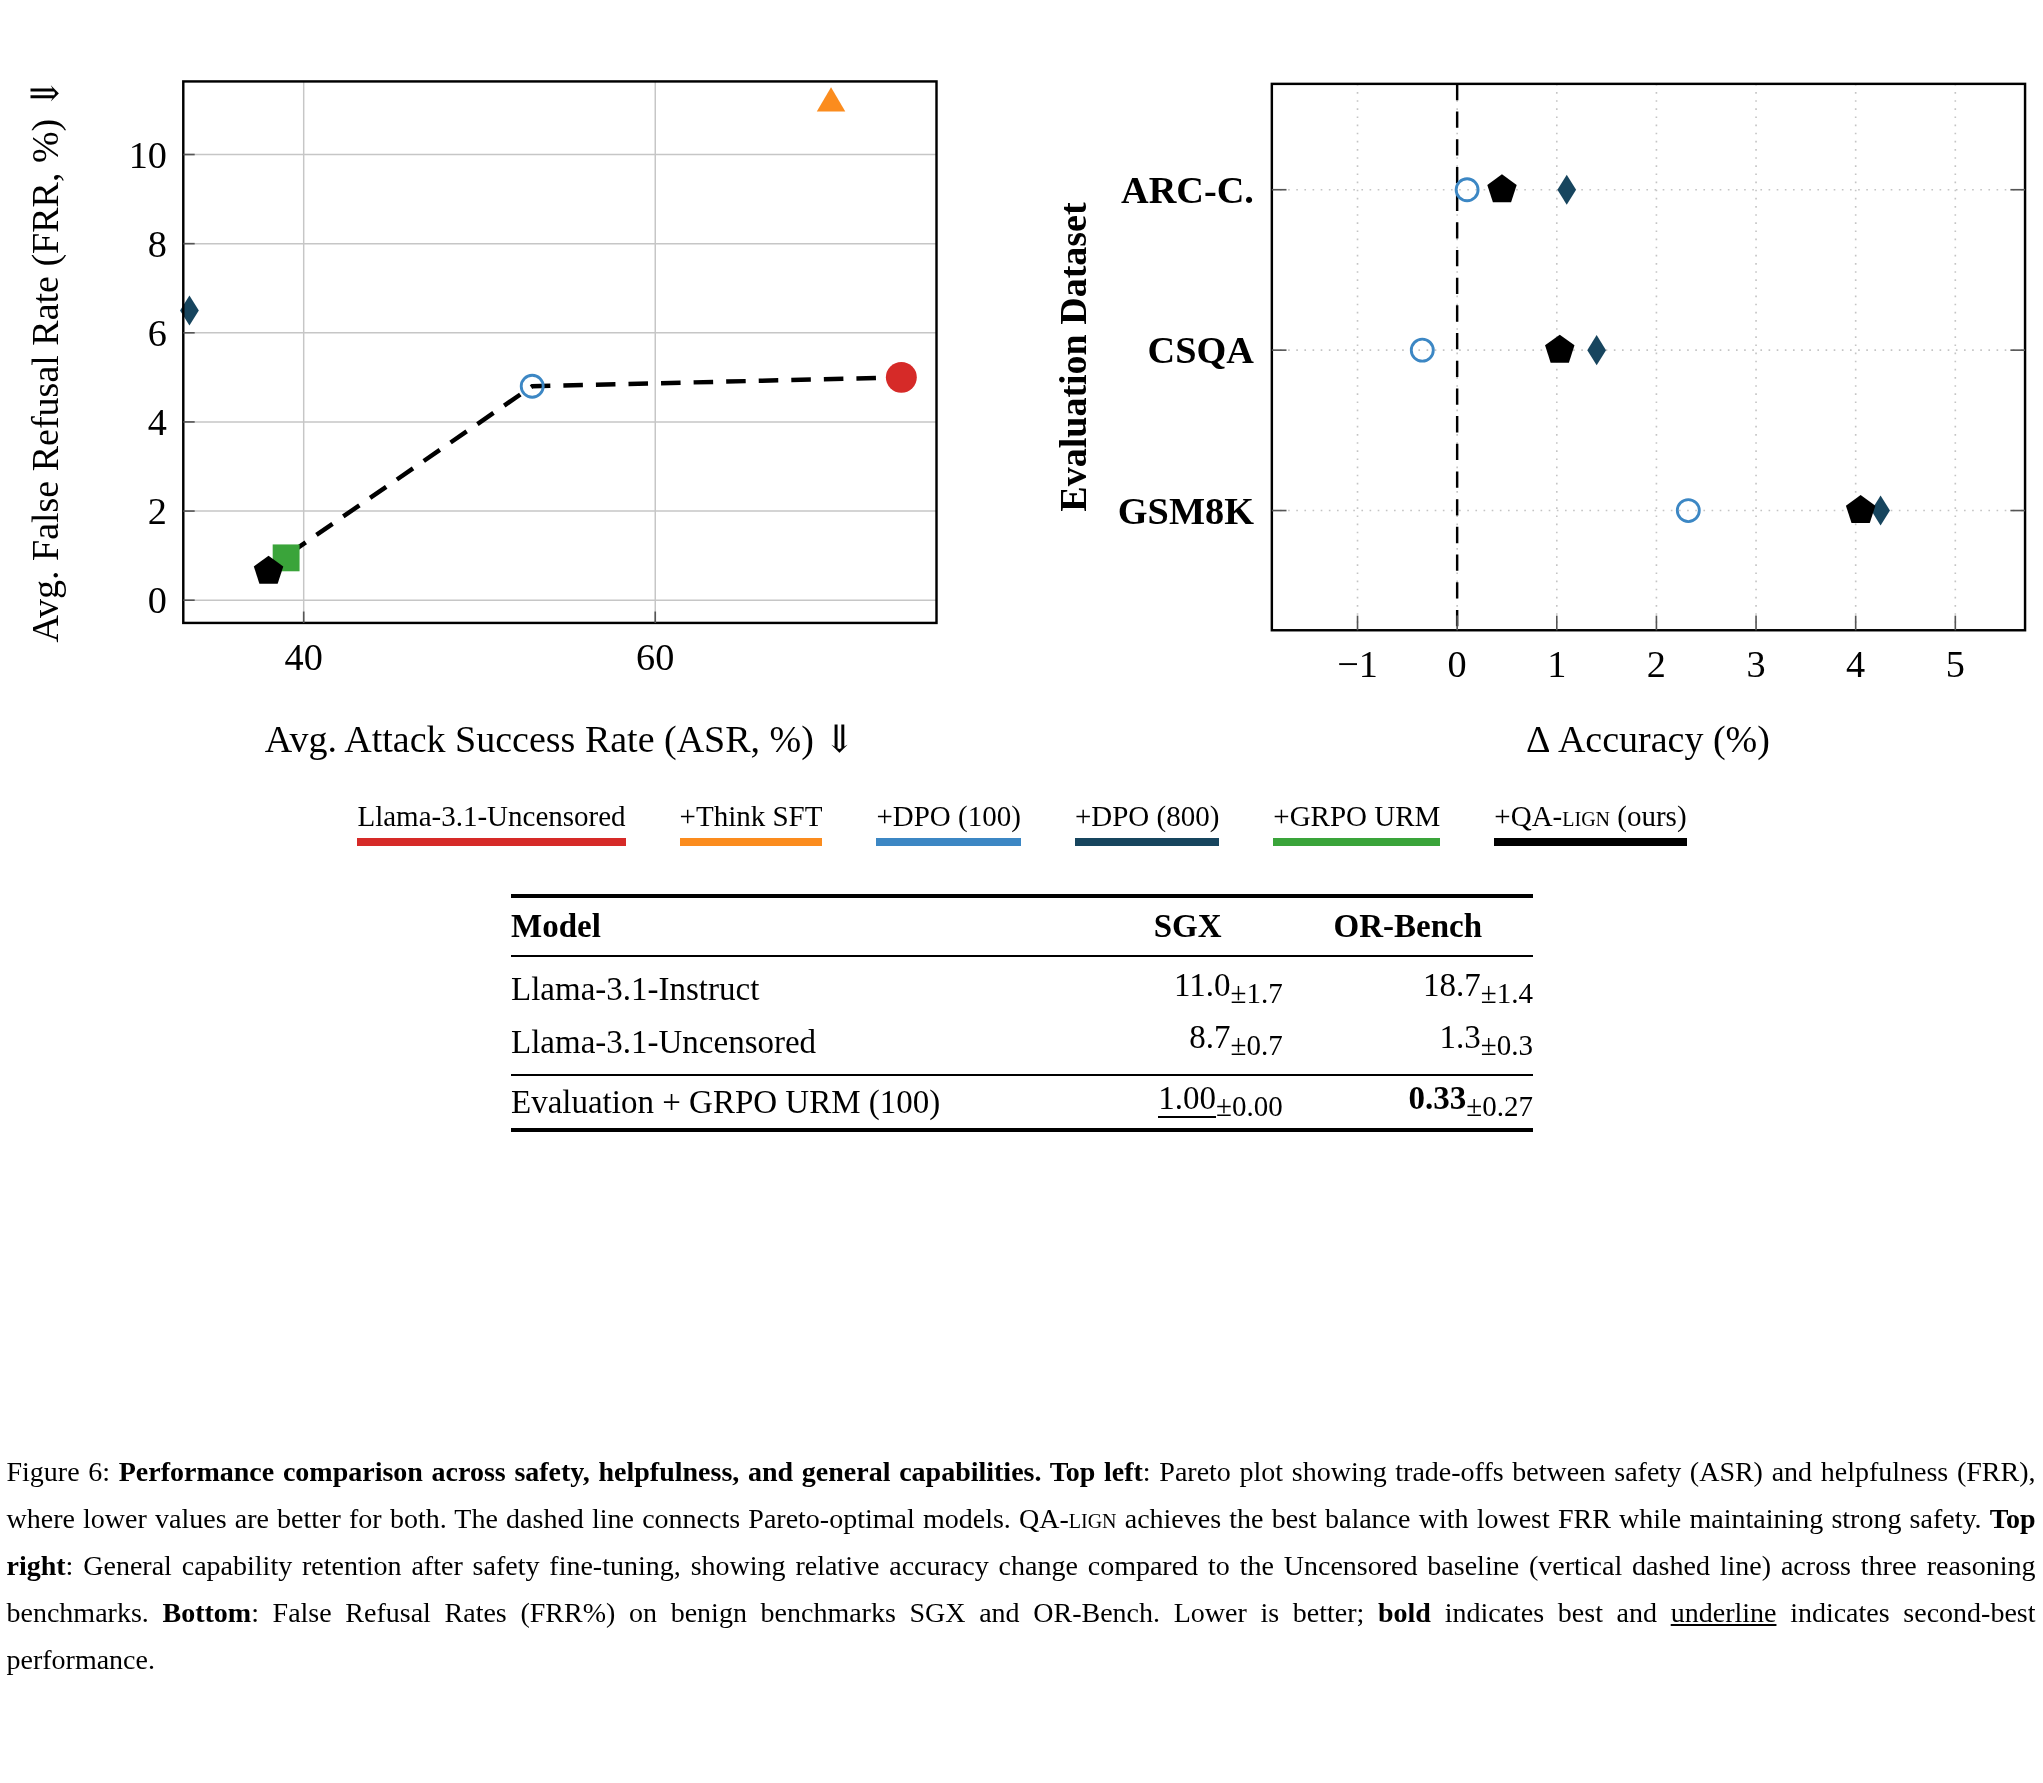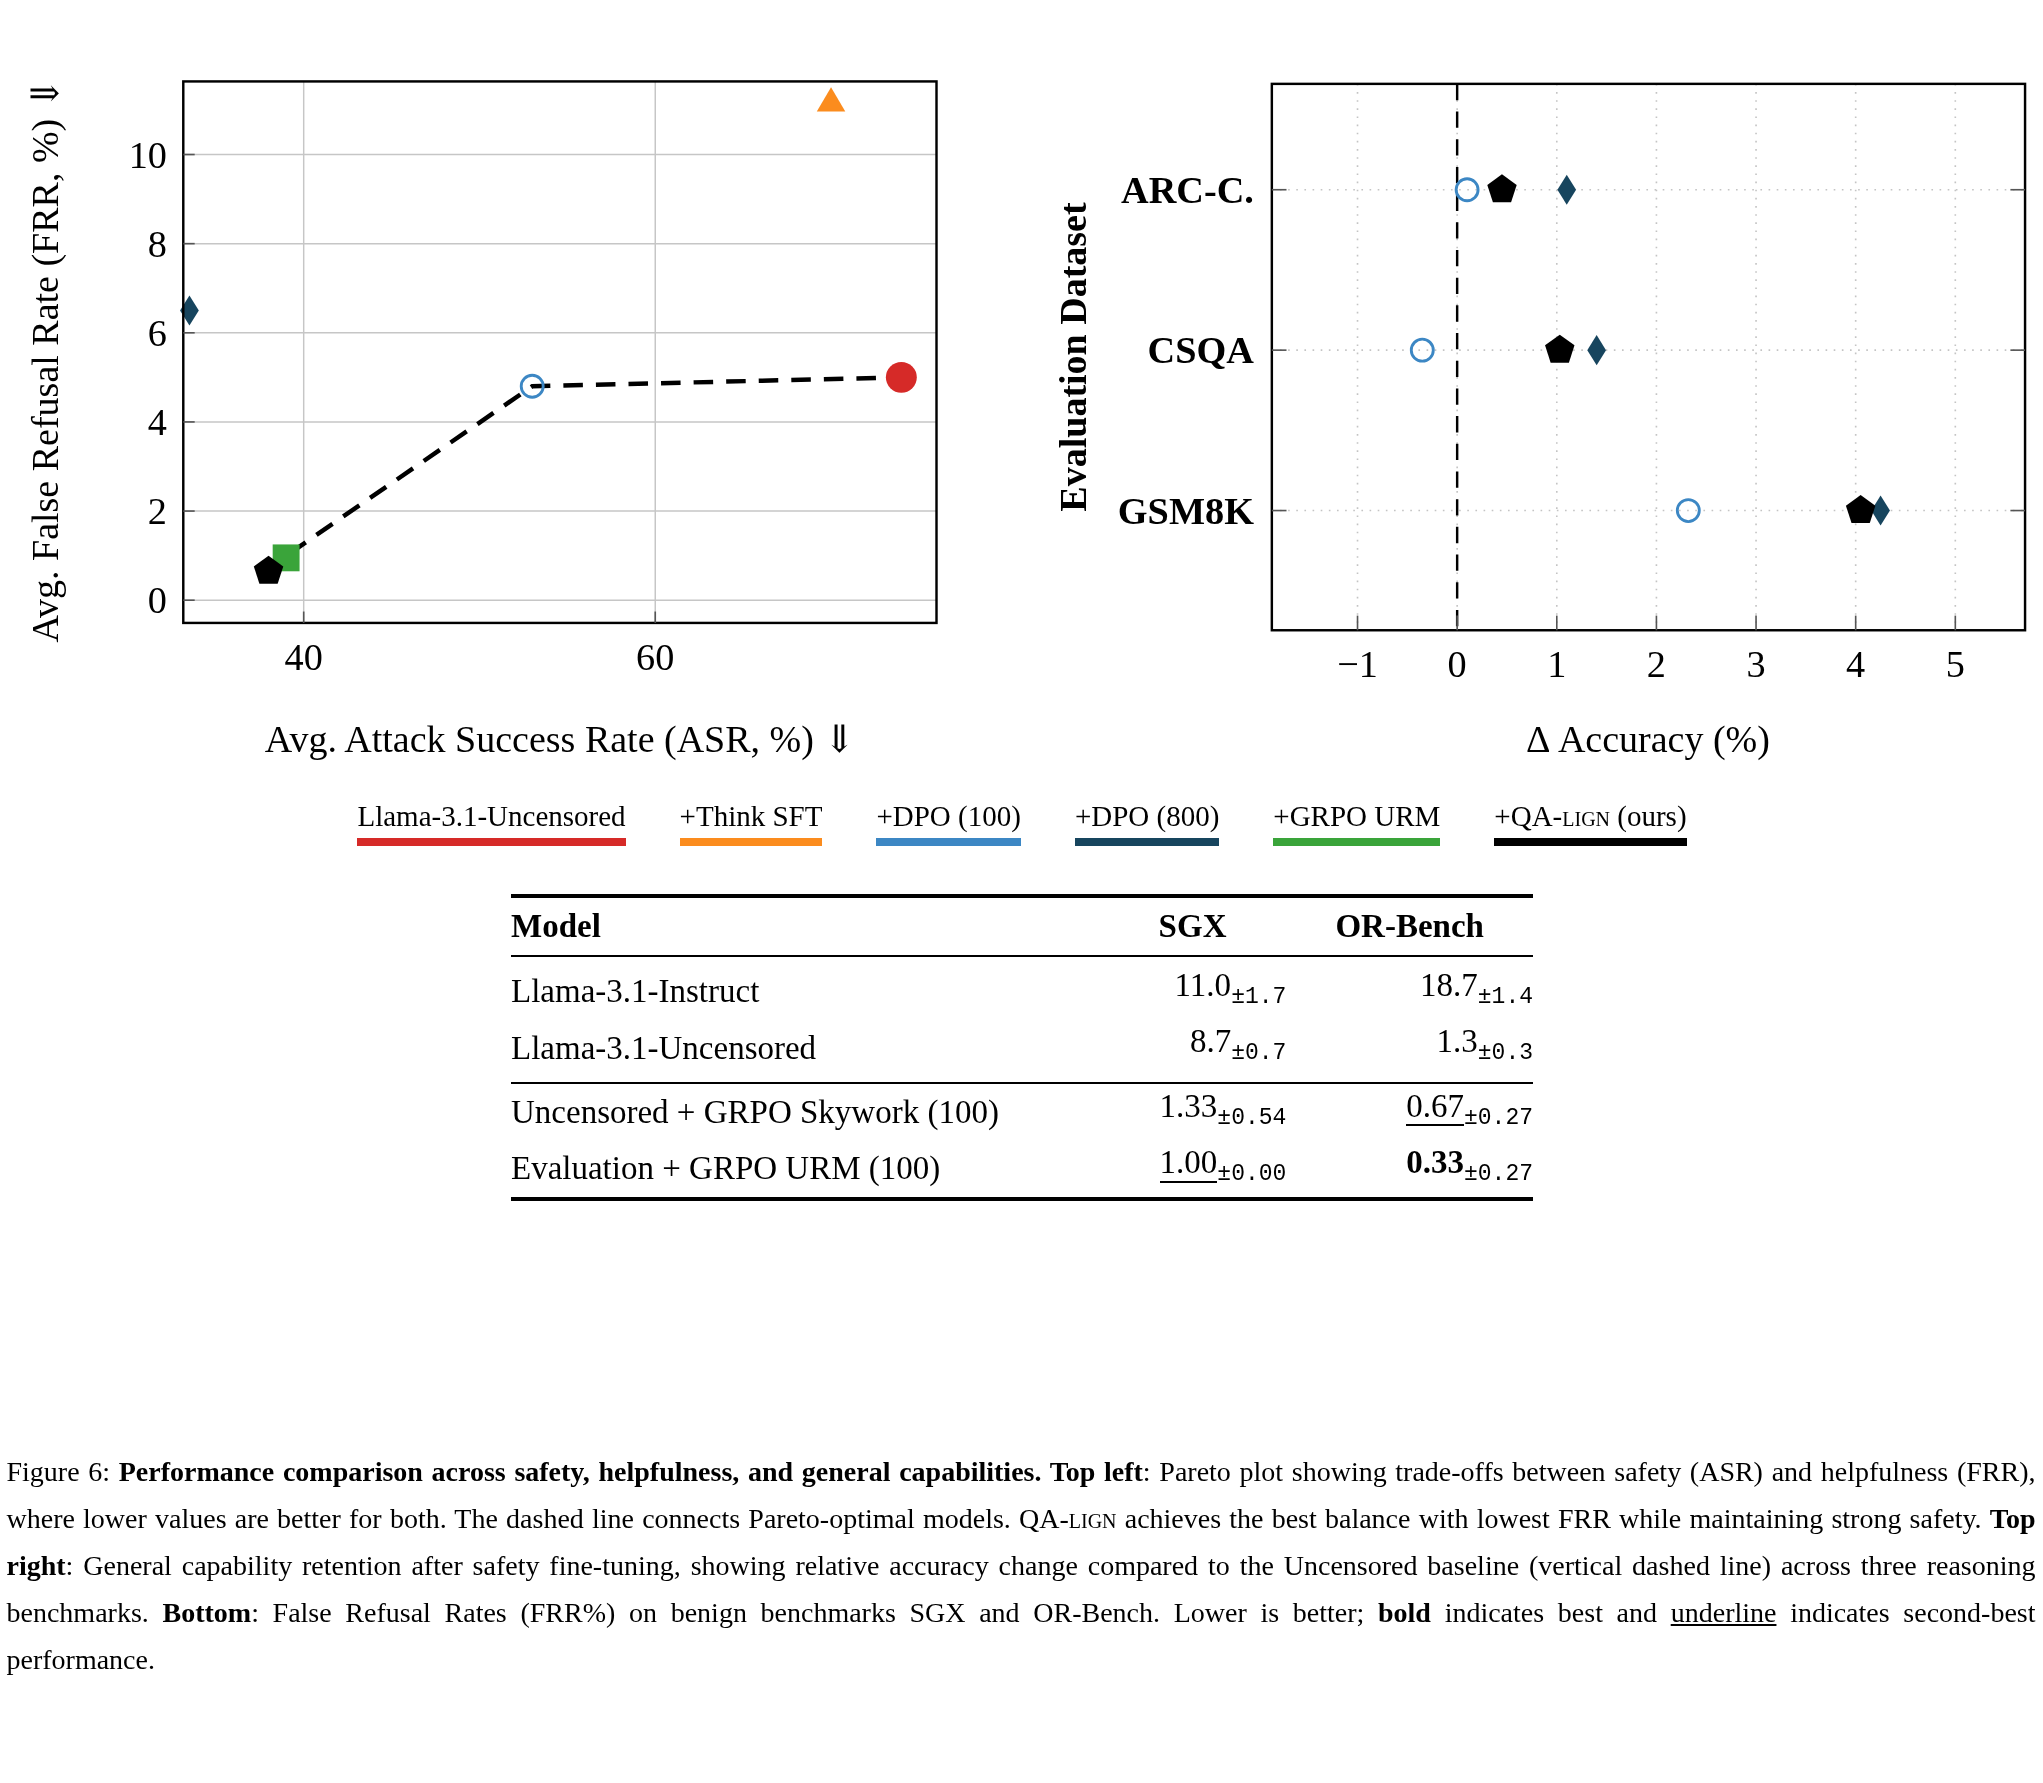--- a/index.html
+++ b/index.html
@@ -24,21 +24,21 @@
   table{border-collapse:collapse;border-top:4.1px solid #000;border-bottom:4.9px solid #000;}
   th,td{font-size:33px;line-height:36px;padding:4.1px 0;}
   thead th{border-bottom:2.4px solid #000;padding:9.8px 0 11.4px 0;text-align:center;}
   thead th:first-child{text-align:left;}
   td.model{text-align:left;width:594px;padding-right:16.3px;white-space:nowrap;}
   td.num{text-align:right;white-space:nowrap;}
   td.num.sgx{width:204px;}
   td.num.orb{width:232px;padding-left:37px;}
   tr.groupend td{border-bottom:2.4px solid #000;padding-bottom:9.8px;}
   tr.groupstart td{padding-top:9.8px;}
-  .sub{font-size:23px;vertical-align:-7.3px;letter-spacing:0;font-family:Liberation Mono, monospace;}
+  .sub{font-size:29px;vertical-align:-7.3px;letter-spacing:0;}
   .bold{font-weight:bold;}
   .ul{border-bottom:2.4px solid #000;padding-bottom:0.8px;}
   .sc{font-variant:small-caps;}
   #caption{position:absolute;left:6.5px;top:1448px;width:2029px;margin:0;
     font-size:28px;line-height:47px;text-align:justify;}
   #caption .b{font-weight:bold;}
   #caption .u{text-decoration:underline;}
 </style>
 </head>
 <body>
@@ -170,25 +170,20 @@
           <td class="model">Llama-3.1-Instruct</td>
           <td class="num sgx"><span class="">11.0</span><span class="sub">±1.7</span></td>
           <td class="num orb"><span class="">18.7</span><span class="sub">±1.4</span></td>
         </tr>
         <tr class="groupend">
           <td class="model">Llama-3.1-Uncensored</td>
           <td class="num sgx"><span class="">8.7</span><span class="sub">±0.7</span></td>
           <td class="num orb"><span class="">1.3</span><span class="sub">±0.3</span></td>
         </tr>
         <tr>
-          <td class="model">Uncensored + GRPO Skywork (100)</td>
-          <td class="num sgx"><span class="">1.33</span><span class="sub">±0.54</span></td>
-          <td class="num orb"><span class="ul">0.67</span><span class="sub">±0.27</span></td>
-        </tr>
-        <tr>
           <td class="model">Evaluation + GRPO URM (100)</td>
           <td class="num sgx"><span class="ul">1.00</span><span class="sub">±0.00</span></td>
           <td class="num orb"><span class="bold ">0.33</span><span class="sub">±0.27</span></td>
         </tr>
       </tbody>
   </table>
 </div>
 
 <p id="caption"><span class="">Figure 6: </span><span class="b ">Performance comparison across safety, helpfulness, and general capabilities. Top left</span><span class="">: Pareto plot showing trade-offs between safety (ASR) and helpfulness (FRR), where lower values are better for both. The dashed line connects Pareto-optimal models. QA-</span><span class="sc ">lign</span><span class=""> achieves the best balance with lowest FRR while maintaining strong safety. </span><span class="b ">Top right</span><span class="">: General capability retention after safety fine-tuning, showing relative accuracy change compared to the Uncensored baseline (vertical dashed line) across three reasoning benchmarks. </span><span class="b ">Bottom</span><span class="">: False Refusal Rates (FRR%) on benign benchmarks SGX and OR-Bench. Lower is better; </span><span class="b ">bold</span><span class=""> indicates best and </span><span class="u">underline</span><span class=""> indicates second-best performance.</span></p>
 

